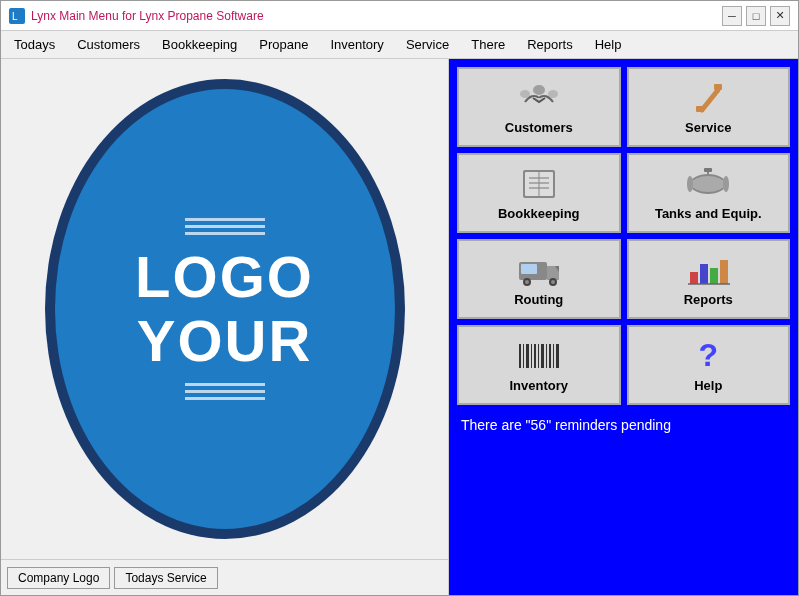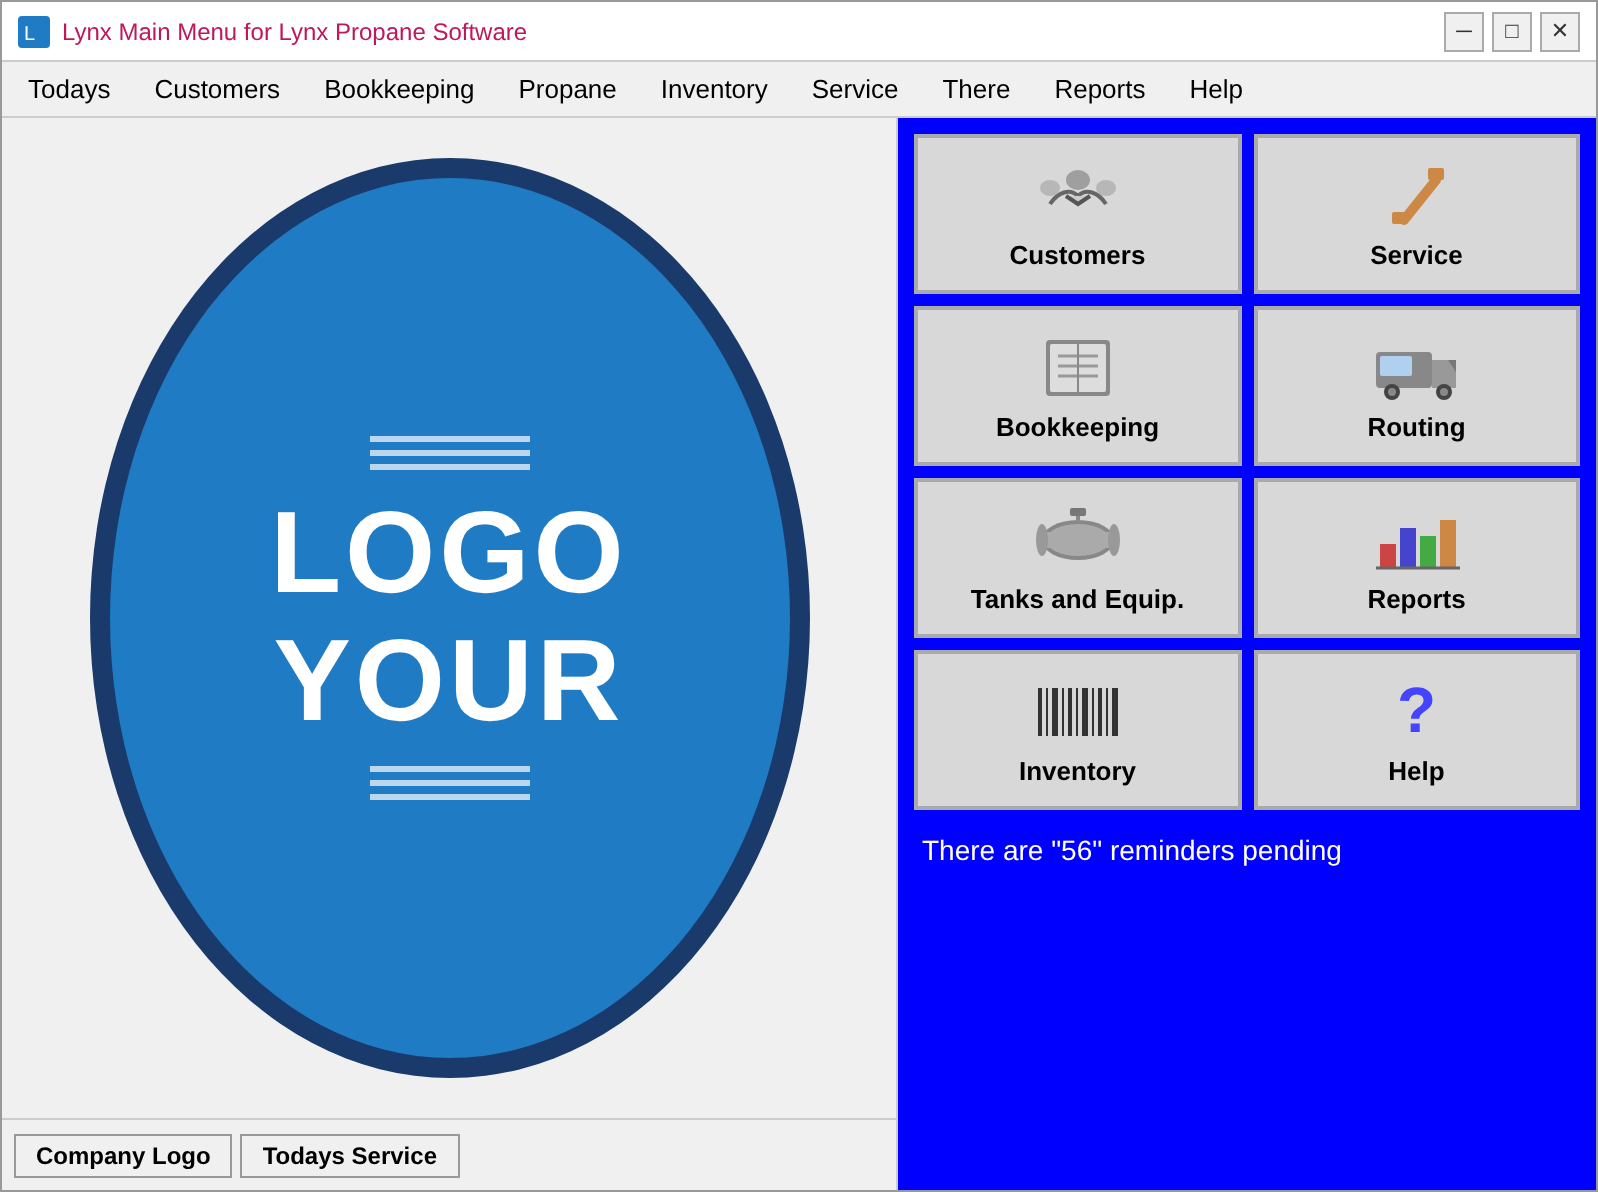--- a/index.html
+++ b/index.html
@@ -167,21 +167,20 @@
       border-top: 1px solid #ccc;
     }
 
     .bottom-btn {
       padding: 3px 10px;
       background: #f0f0f0;
       border: 1px solid #999;
       font-size: 12px;
       cursor: pointer;
       color: #000;
-      font-weight: bold;
     }
 
     
     .right-panel {
       flex: 1;
       background: blue;
       display: flex;
       flex-direction: column;
       padding: 8px;
       gap: 6px;
@@ -330,46 +329,46 @@
               <line x1="14" y1="22" x2="34" y2="22" stroke="#999" stroke-width="1.5"></line>
               <line x1="24" y1="6" x2="24" y2="30" stroke="#888" stroke-width="1"></line>
             </svg>
           </div>
           <span class="grid-btn-label">Bookkeeping</span>
         </div>
 
         <div class="grid-btn">
           <div class="grid-btn-icon">
             <svg width="48" height="36" viewBox="0 0 48 36">
+              <ellipse cx="24" cy="18" rx="18" ry="10" fill="#888"></ellipse>
+              <ellipse cx="24" cy="18" rx="16" ry="8" fill="#aaa"></ellipse>
+              <rect x="6" y="14" width="36" height="8" fill="#aaa"></rect>
+              <ellipse cx="42" cy="18" rx="3" ry="8" fill="#999"></ellipse>
+              <ellipse cx="6" cy="18" rx="3" ry="8" fill="#999"></ellipse>
+              <line x1="24" y1="8" x2="24" y2="4" stroke="#888" stroke-width="2"></line>
+              <rect x="20" y="2" width="8" height="4" fill="#777" rx="1"></rect>
+            </svg>
+          </div>
+          <span class="grid-btn-label">Tanks and Equip.</span>
+        </div>
+
+        <div class="grid-btn">
+          <div class="grid-btn-icon">
+            <svg width="48" height="36" viewBox="0 0 48 36">
               <rect x="4" y="10" width="28" height="18" fill="#888" rx="2"></rect>
               <path d="M32 14 L44 14 L44 28 L32 28 Z" fill="#777"></path>
               <path d="M32 14 L40 14 L44 20 L44 28 L32 28 Z" fill="#999"></path>
               <rect x="6" y="12" width="16" height="10" fill="#b0d0f0" rx="1"></rect>
               <circle cx="12" cy="30" r="4" fill="#444"></circle>
               <circle cx="12" cy="30" r="2" fill="#888"></circle>
               <circle cx="38" cy="30" r="4" fill="#444"></circle>
               <circle cx="38" cy="30" r="2" fill="#888"></circle>
             </svg>
           </div>
           <span class="grid-btn-label">Routing</span>
-        </div>
-
-        <div class="grid-btn">
-          <div class="grid-btn-icon">
-            <svg width="48" height="36" viewBox="0 0 48 36">
-              <ellipse cx="24" cy="18" rx="18" ry="10" fill="#888"></ellipse>
-              <ellipse cx="24" cy="18" rx="16" ry="8" fill="#aaa"></ellipse>
-              <rect x="6" y="14" width="36" height="8" fill="#aaa"></rect>
-              <ellipse cx="42" cy="18" rx="3" ry="8" fill="#999"></ellipse>
-              <ellipse cx="6" cy="18" rx="3" ry="8" fill="#999"></ellipse>
-              <line x1="24" y1="8" x2="24" y2="4" stroke="#888" stroke-width="2"></line>
-              <rect x="20" y="2" width="8" height="4" fill="#777" rx="1"></rect>
-            </svg>
-          </div>
-          <span class="grid-btn-label">Tanks and Equip.</span>
         </div>
 
         <div class="grid-btn">
           <div class="grid-btn-icon">
             <svg width="48" height="36" viewBox="0 0 48 36">
               <rect x="6" y="20" width="8" height="12" fill="#c44"></rect>
               <rect x="16" y="12" width="8" height="20" fill="#44c"></rect>
               <rect x="26" y="16" width="8" height="16" fill="#4a4"></rect>
               <rect x="36" y="8" width="8" height="24" fill="#c84"></rect>
               <line x1="4" y1="32" x2="46" y2="32" stroke="#666" stroke-width="1.5"></line>

